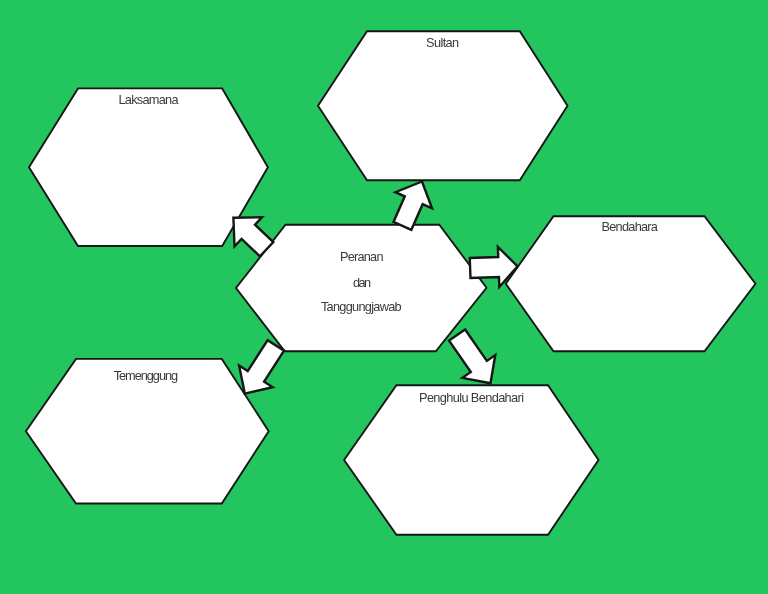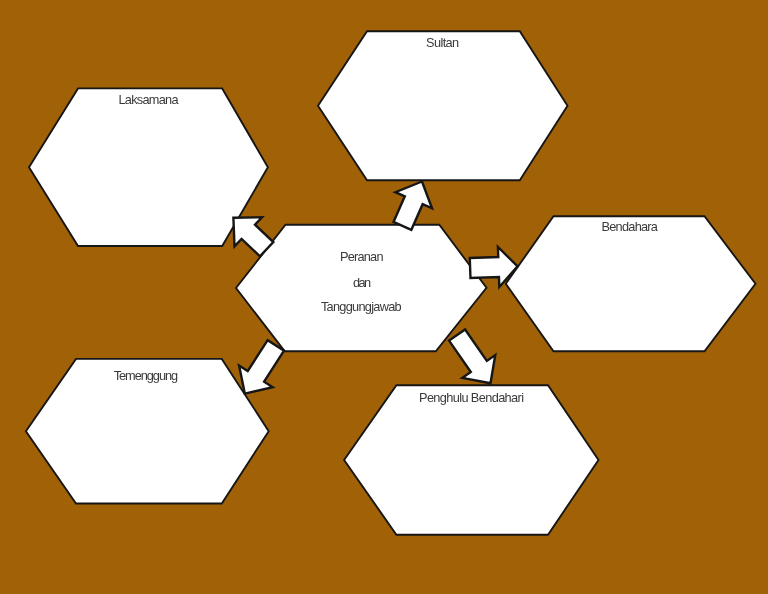--- a/index.html
+++ b/index.html
@@ -1,16 +1,16 @@
 <!DOCTYPE html>
 <html><head>
 <meta charset="utf-8">
 <style>
   html,body{margin:0;padding:0;background:#ffffff;}
-  #page{width:768px;height:594px;position:relative;background:#a16207;overflow:hidden;}
+  #page{width:768px;height:594px;position:relative;background:#22c55e;overflow:hidden;}
   svg{display:block;}
   text{font-family:"Liberation Sans",sans-serif;font-size:12.75px;fill:#3a3a3a;}
 </style>
 </head>
 <body>
 <div id="page">
 <svg width="768" height="594" viewBox="0 0 768 594">
   <g fill="#ffffff" stroke="#161616" stroke-width="1.9" stroke-linejoin="miter">
 
     <polygon points="367,31.3 519.8,31.3 567.5,105.8 519.8,180.3 367,180.3 318,105.8"></polygon>

